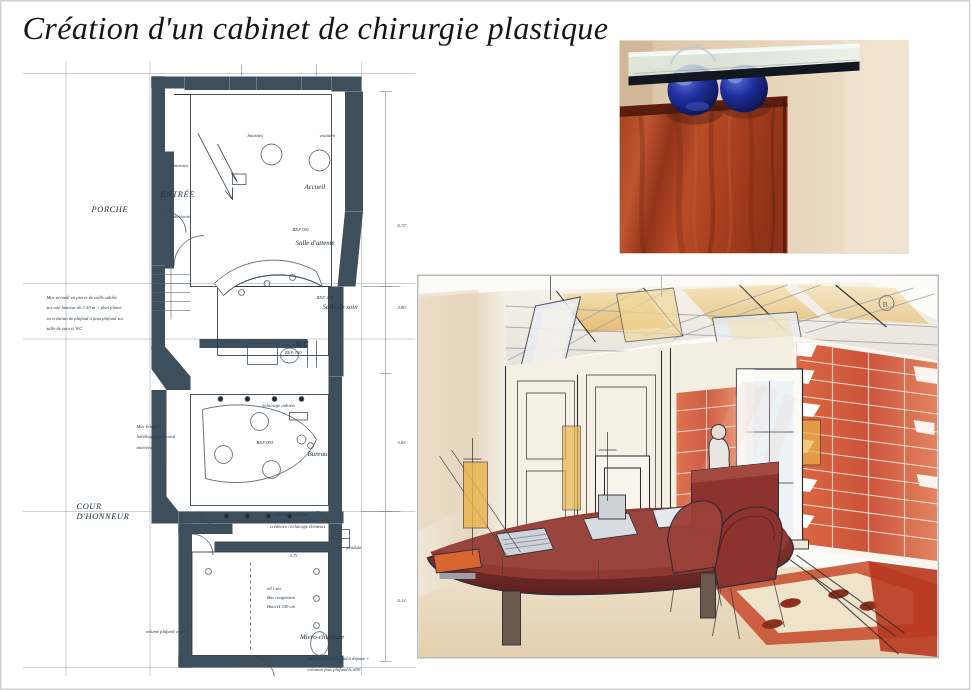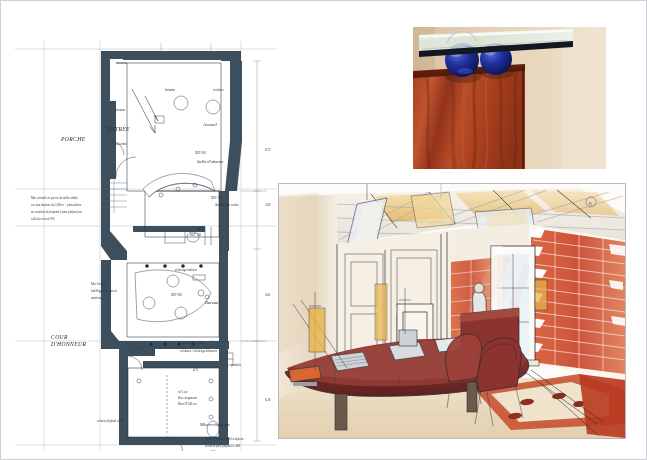--- a/index.html
+++ b/index.html
@@ -63,20 +63,21 @@
     font-family:"Liberation Serif", serif;
     font-style:italic;
     fill:#2a3a46;
   }
 </style>
 </head>
 <body>
 
 <div id="page">
 
+  <div id="title">Création d'un cabinet de chirurgie plastique</div>
 
   <div id="plan">
     <svg width="262" height="410" viewBox="0 0 262 410" xmlns="http://www.w3.org/2000/svg">
       <defs>
         <style>
           .w{fill:#3d4f5c;}
           .ln{stroke:#25323c;fill:none;}
           .thin{stroke:#5d6a75;fill:none;stroke-width:.4;}
           .hair{stroke:#9aa4ad;fill:none;stroke-width:.35;}
           .dim{stroke:#7b858e;fill:none;stroke-width:.4;}

